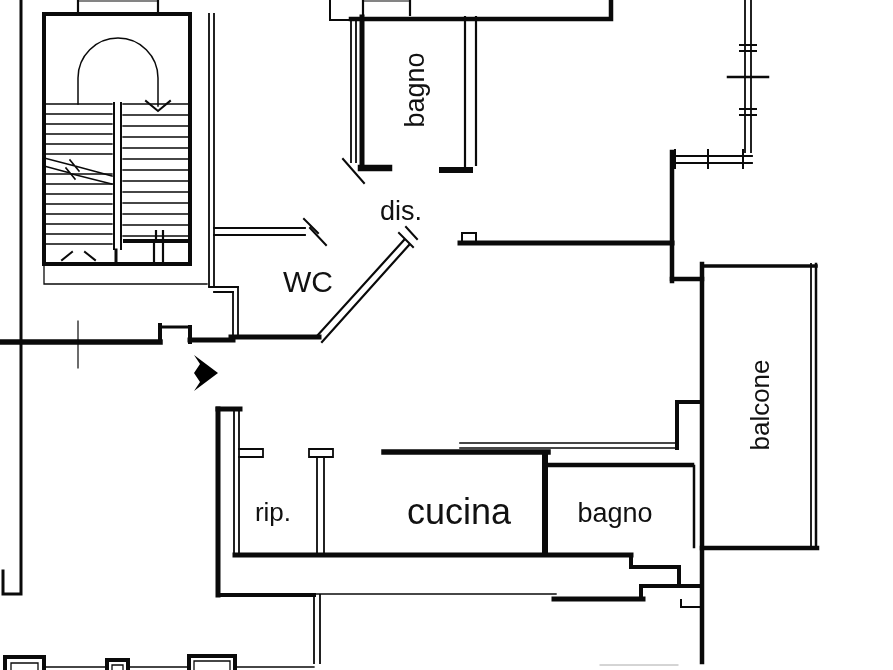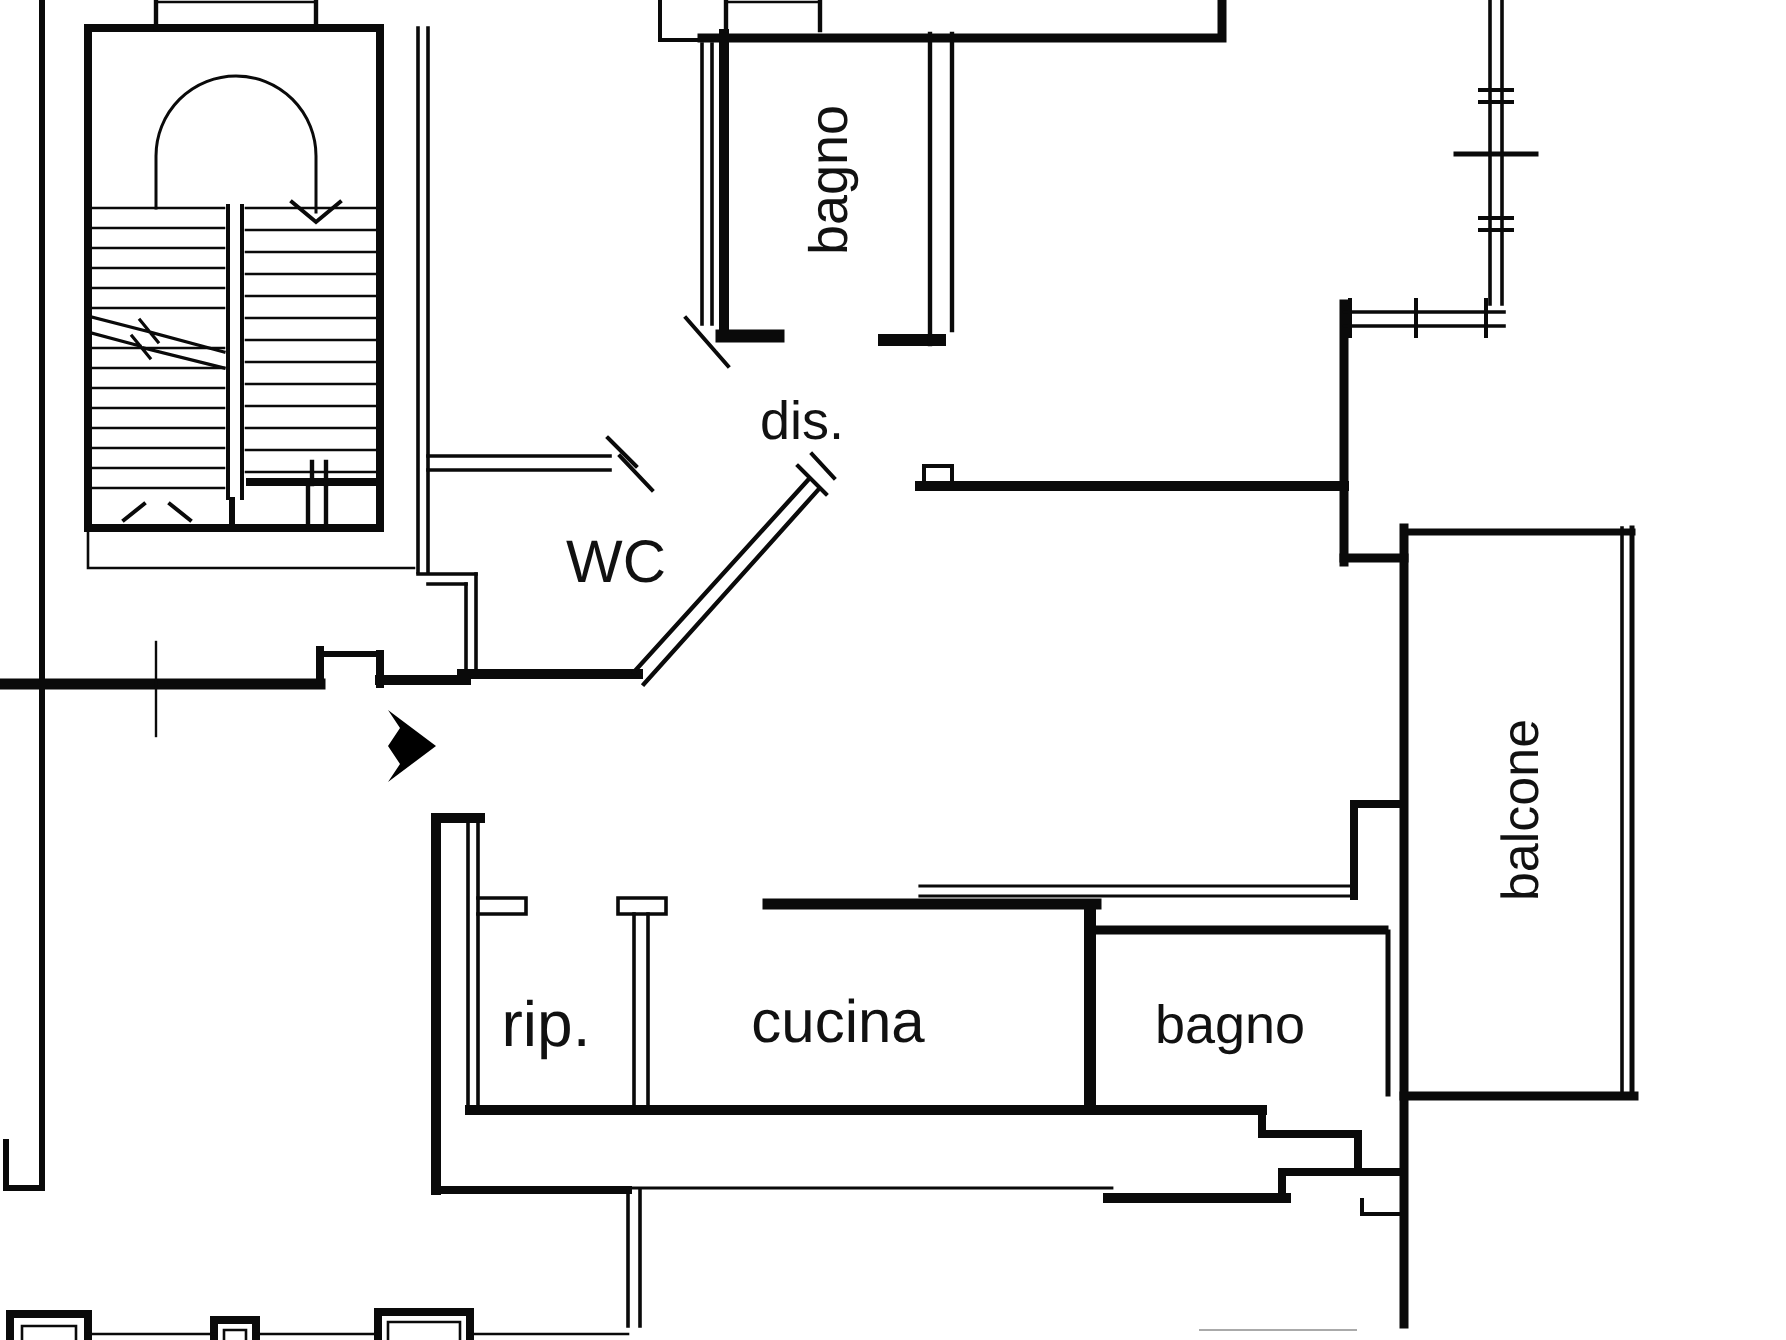--- a/index.html
+++ b/index.html
@@ -9,22 +9,22 @@
   }
   #plan svg{position:absolute;left:0;top:0;}
   .room-label{
     position:absolute;color:#111;white-space:nowrap;
     transform:translate(-50%,-50%);line-height:1;letter-spacing:0px;
   }
   .room-label.rot{transform:translate(-50%,-50%) rotate(-90deg);}
   .lbl-bagno{font-size:27px;}
   .lbl-dis{font-size:27px;text-align:center;}
   .lbl-wc{font-size:30px;}
-  .lbl-rip{font-size:32px;}
-  .lbl-cucina{font-size:30px;}
+  .lbl-rip{font-size:26px;}
+  .lbl-cucina{font-size:36px;margin-left:40px;}
   .lbl-loggia{font-size:27px;}
   .lbl-balcone{font-size:26px;}
 </style>
 </head>
 <body>
 
 <div id="plan">
   <svg width="893" height="670" viewBox="0 0 893 670" fill="none" stroke="#0a0a0a" stroke-linecap="square">
 
     <g>

